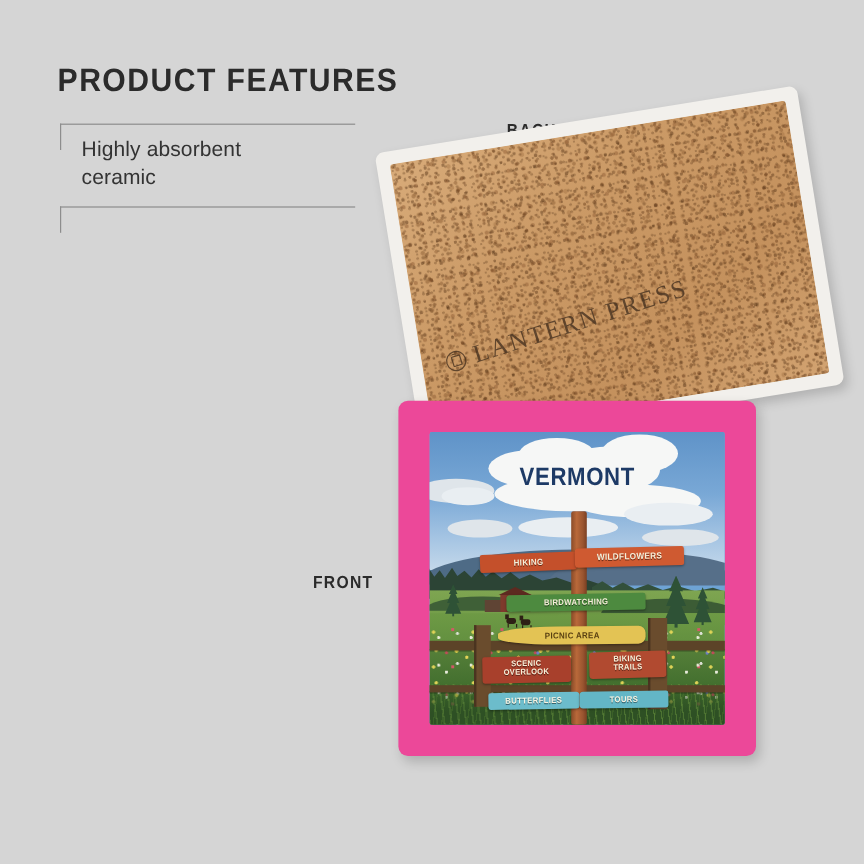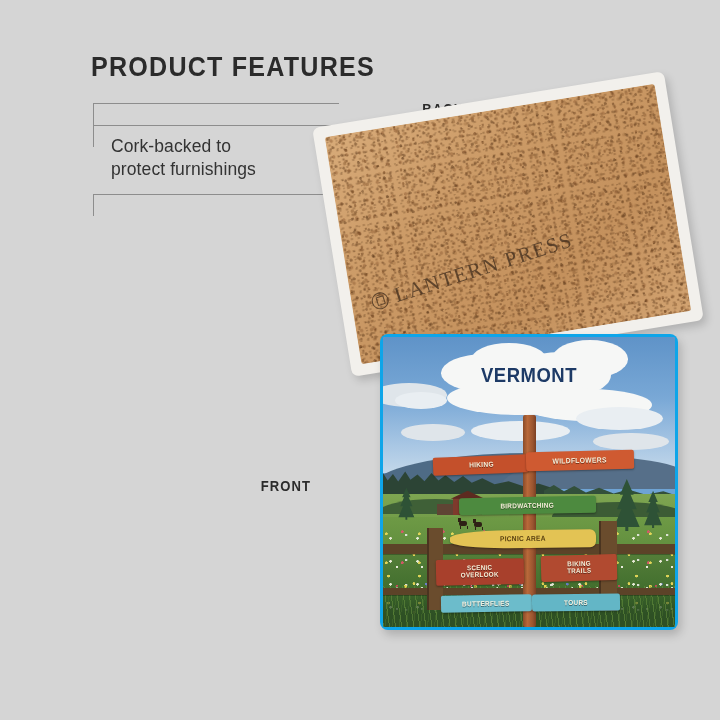--- a/index.html
+++ b/index.html
@@ -5,21 +5,21 @@
   html,body{margin:0;padding:0;}
   body{
     width:720px;height:720px;overflow:hidden;
     background:#d5d5d5;
     font-family:"Liberation Sans", sans-serif;
     position:relative;
   }
   .stage{position:absolute;inset:0;}
 
   
-  .features{position:absolute;left:48px;top:52px;width:252px;margin-left:43px;}
+  .features{position:absolute;left:48px;top:52px;width:252px;}
   .features-title{
     font-family:"Liberation Sans Narrow","Liberation Sans",sans-serif;
     font-weight:bold;font-size:27px;letter-spacing:1.3px;
     color:#2b2b2b;transform:scaleX(.93);transform-origin:left center;
     white-space:nowrap;margin:0 0 20px 0;
   }
   .feature-item{position:relative;padding:10px 0 12px 20px;}
   .feature-item .rule{
     position:absolute;left:2px;top:0;width:246px;height:1px;background:#8d8d8d;
   }
@@ -98,23 +98,23 @@
   }
   .brand-text{
     font-family:"Liberation Serif","DejaVu Serif",serif;
     font-size:21px;font-weight:normal;letter-spacing:1.6px;color:#4a3523;
     white-space:nowrap;
   }
 
   
   .coaster-front{
     position:absolute;left:332px;top:334px;width:298px;height:296px;
-    background:#0ea5e9;border-radius:8px;
+    background:#ec4899;border-radius:8px;
     box-shadow:3px 5px 10px rgba(0,0,0,.18);
-    padding:3px;box-sizing:border-box;margin-left:48px;
+    padding:26px;box-sizing:border-box;
   }
   .art{
     position:relative;width:100%;height:100%;overflow:hidden;border-radius:2px;
     background:#6ea3d4;
   }
 
   
   .sky{position:absolute;left:0;top:0;width:100%;height:47%;
        background:linear-gradient(#5f93c8 0%,#79a8d6 45%,#a9c7e4 80%,#c3d8ea 100%);}
   .cloud{position:absolute;background:#f6f7f6;border-radius:50%;}
@@ -218,28 +218,24 @@
 <body style="background: rgb(213, 213, 213);">
 
 <div class="stage">
 
   <div class="features">
     <div class="features-title">PRODUCT FEATURES</div>
 
     <div class="feature-item">
       <div class="rule"></div>
       <div class="tick"></div>
+      <div class="feature-text">Highly absorbent
+ceramic</div>
     </div>
 
-    <div class="feature-item">
-      <div class="rule"></div>
-      <div class="tick"></div>
-      <div class="feature-text">Cork-backed to
-protect furnishings</div>
-    </div>
 
     <div class="feature-item">
       <div class="rule"></div>
       <div class="tick"></div>
     </div>
   </div>
 
   <div class="side-label" id="back-label">BACK</div>
   <div class="side-label" id="front-label">FRONT</div>
 

